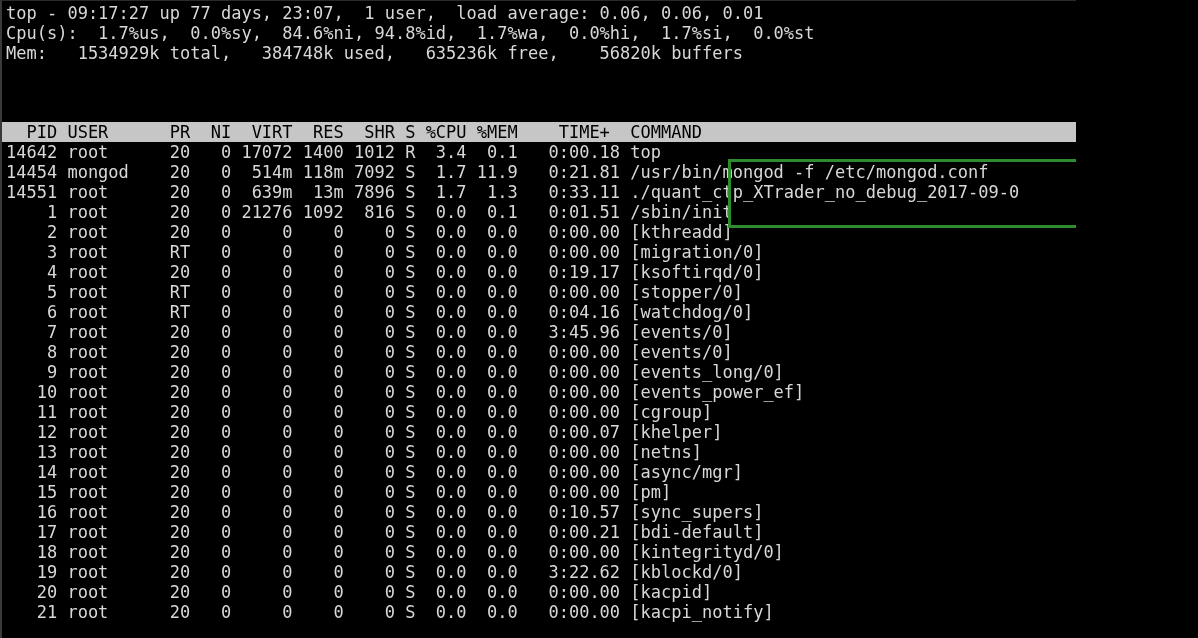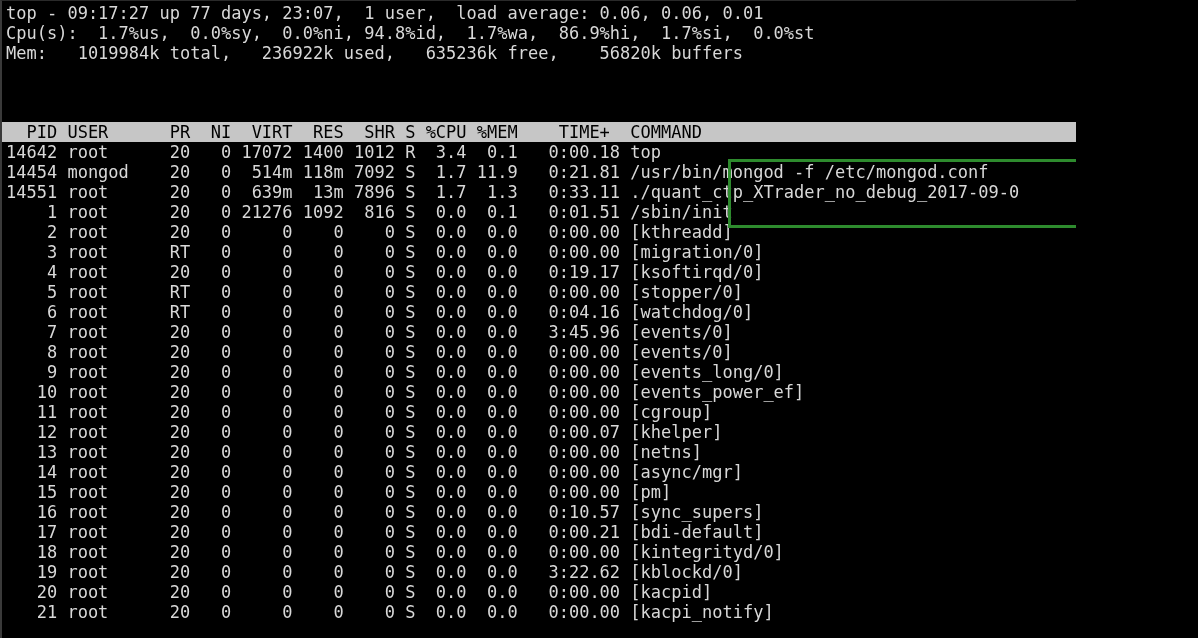--- a/index.html
+++ b/index.html
@@ -85,22 +85,22 @@
   }
 </style>
 </head>
 <body>
 
 <div id="terminal" style="background: rgb(0, 0, 0); color: rgb(216, 216, 216);">
 
   <div class="cut">
     <div class="summary">
       <div class="sumline">top - 09:17:27 up 77 days, 23:07,  1 user,  load average: 0.06, 0.06, 0.01</div>
-      <div class="sumline">Cpu(s):  1.7%us,  0.0%sy,  0.0%ni, 94.8%id,  1.7%wa,  86.9%hi,  1.7%si,  0.0%st</div>
-      <div class="sumline">Mem:   1019984k total,   236922k used,   635236k free,    56820k buffers</div>
+      <div class="sumline">Cpu(s):  1.7%us,  0.0%sy,  84.6%ni, 94.8%id,  1.7%wa,  0.0%hi,  1.7%si,  0.0%st</div>
+      <div class="sumline">Mem:   1534929k total,   384748k used,   635236k free,    56820k buffers</div>
       <div class="blankline"></div>
     </div>
 
     <div class="proc-table">
       <div class="hdr-row" style="background: rgb(198, 198, 198); color: rgb(0, 0, 0);">  PID USER      PR  NI  VIRT  RES  SHR S %CPU %MEM    TIME+  COMMAND</div>
       <div id="rows">
           <div class="proc-row">14642 root      20   0 17072 1400 1012 R  3.4  0.1   0:00.18 top</div>
           <div class="proc-row">14454 mongod    20   0  514m 118m 7092 S  1.7 11.9   0:21.81 /usr/bin/mongod -f /etc/mongod.conf</div>
           <div class="proc-row">14551 root      20   0  639m  13m 7896 S  1.7  1.3   0:33.11 ./quant_ctp_XTrader_no_debug_2017-09-0</div>
           <div class="proc-row">    1 root      20   0 21276 1092  816 S  0.0  0.1   0:01.51 /sbin/init</div>

